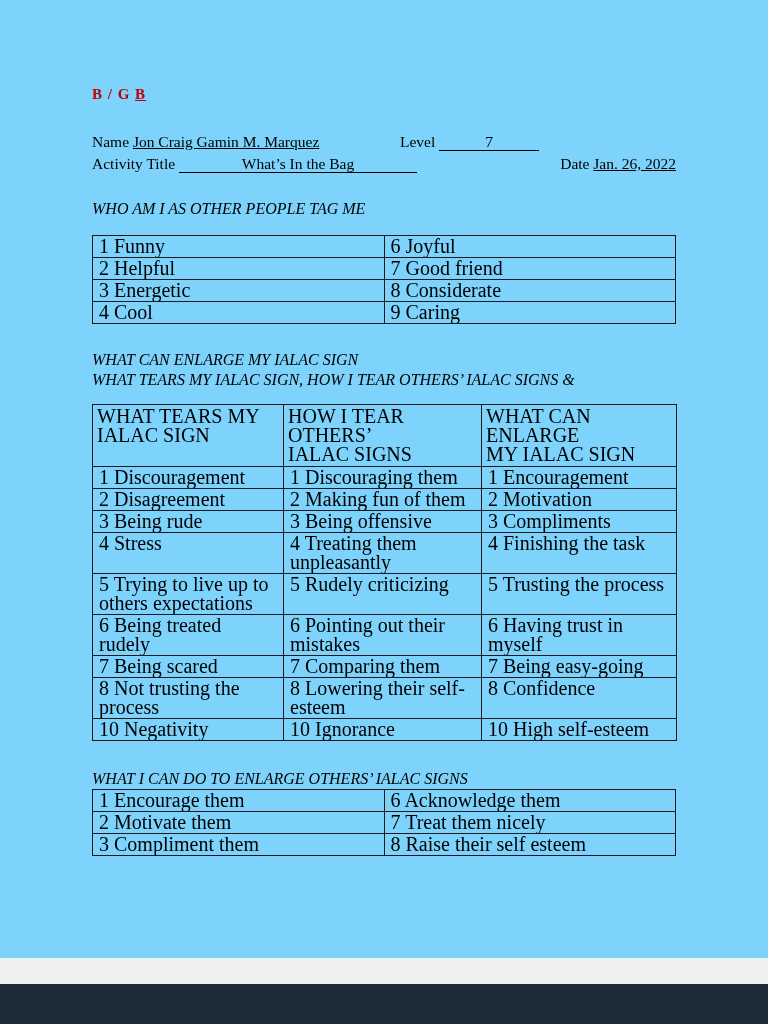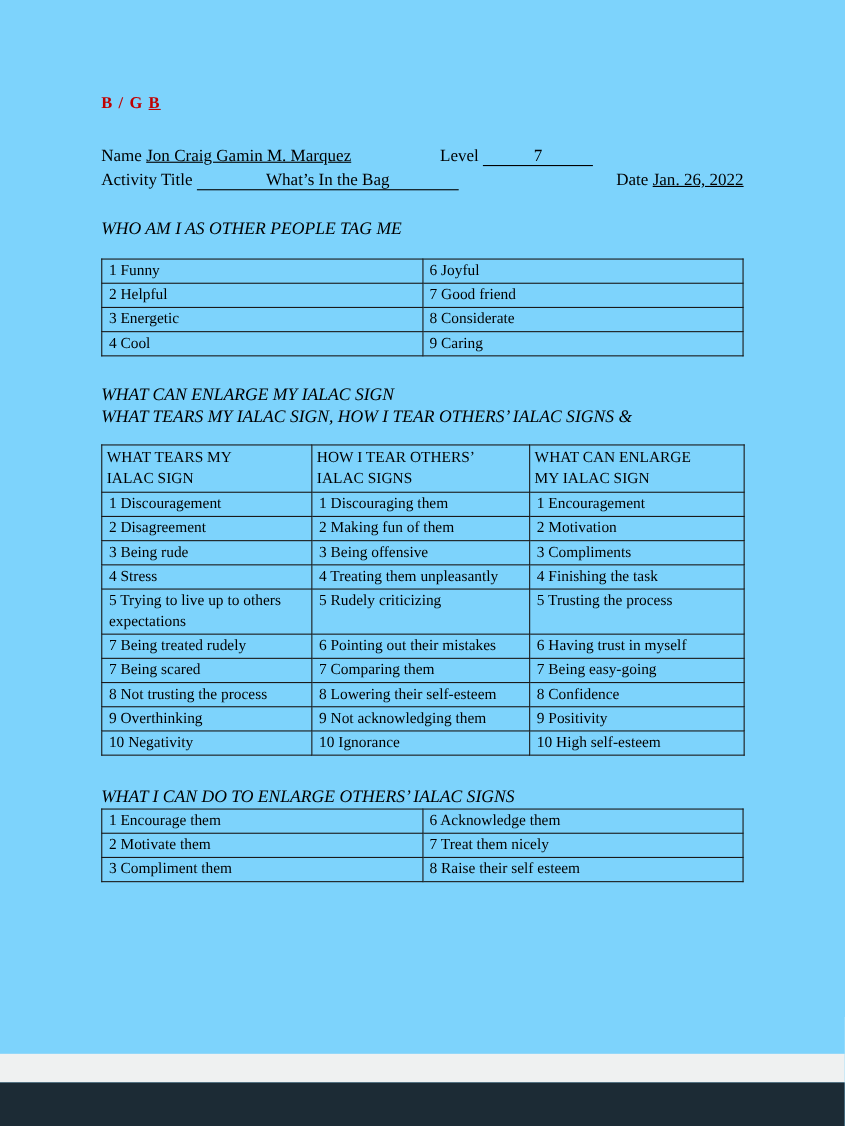--- a/index.html
+++ b/index.html
@@ -31,21 +31,21 @@
 
   .sec-title { text-align: left; font-size: 16px; line-height: 20px; font-style: italic; }
   .title-1 { margin-top: 22px; }
   .title-2 { margin-top: 26px; }
   .title-3 { margin-top: 28px; }
 
   table { border-collapse: collapse; width: 100%; table-layout: fixed; }
   td, th {
     border: 1px solid #1a1a1a;
     padding: 1px 6px;
-    font-size: 14px;
+    font-size: 20px;
     line-height: 19px;
     vertical-align: top;
     text-align: left;
     font-weight: normal;
     overflow: hidden;
   }
   .tbl-1 { margin-top: 16px; }
   .tbl-2 { margin-top: 14px; }
   .tbl-3 { margin-top: 0; }
   .tbl-2 th { text-align: left; padding: 2px 4px; }
@@ -161,40 +161,35 @@
           <td>4 Stress</td>
           <td>4 Treating them unpleasantly</td>
           <td>4 Finishing the task</td>
         </tr>
         <tr>
           <td>5 Trying to live up to others expectations</td>
           <td>5 Rudely criticizing</td>
           <td>5 Trusting the process</td>
         </tr>
         <tr>
-          <td>7 Being treated rudely</td>
+          <td>6 Being treated rudely</td>
           <td>6 Pointing out their mistakes</td>
           <td>6 Having trust in myself</td>
         </tr>
         <tr>
           <td>7 Being scared</td>
           <td>7 Comparing them</td>
           <td>7 Being easy-going</td>
         </tr>
         <tr>
           <td>8 Not trusting the process</td>
           <td>8 Lowering their self-esteem</td>
           <td>8 Confidence</td>
         </tr>
         <tr>
-          <td>9 Overthinking</td>
-          <td>9 Not acknowledging them</td>
-          <td>9 Positivity</td>
-        </tr>
-        <tr>
           <td>10 Negativity</td>
           <td>10 Ignorance</td>
           <td>10 High self-esteem</td>
         </tr>
       </tbody>
     </table>
 
     <div class="sec-title title-3">WHAT I CAN DO TO ENLARGE OTHERS’ IALAC SIGNS</div>
 
     <table class="tbl-3">

